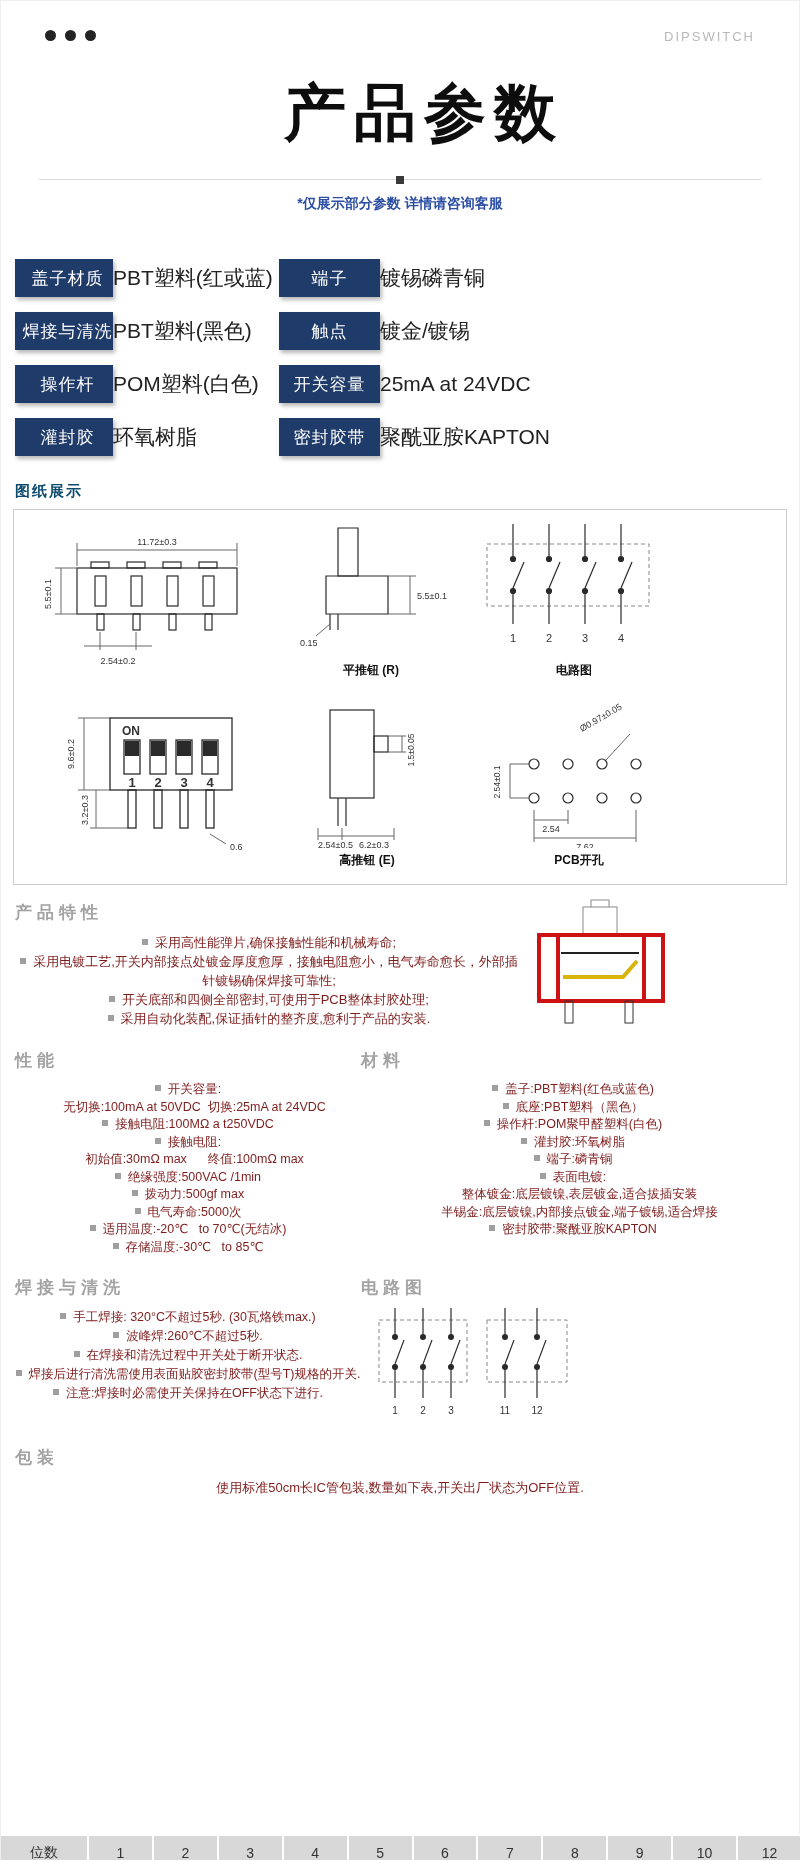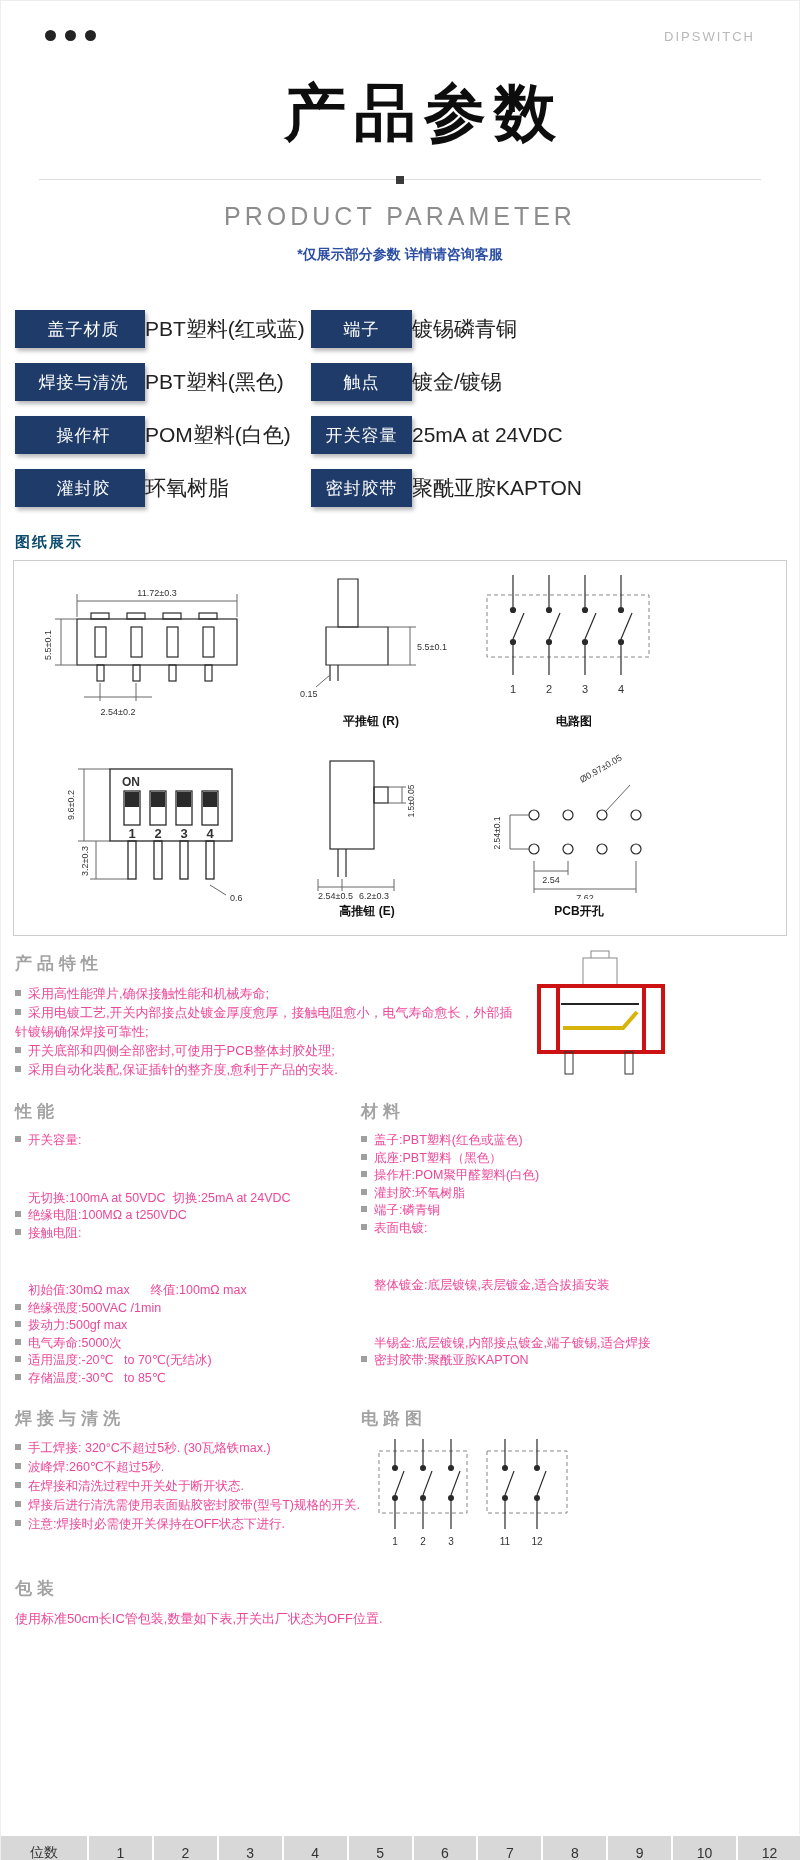--- a/index.html
+++ b/index.html
@@ -20,42 +20,42 @@
   .divider { position:relative; height:1px; background:#dcdcdc; margin:24px 38px 0 38px; }
   .divider::after { content:""; position:absolute; left:50%; top:-3.5px; width:8px; height:8px; background:#3a3a3a; transform:translateX(-50%); }
   .subtitle { text-align:center; color:#8c8c8c; font-size:25px; letter-spacing:4px; margin-top:22px; }
   .note { text-align:center; color:#2c4ea3; font-size:14px; font-weight:bold; margin-top:15px; }
 
   
   .specs { margin:46px 14px 0 14px; }
   .spec-row { display:flex; align-items:center; height:38px; margin-bottom:15px; }
   .spec-label { height:38px; background:#1f3b69; color:#ffffff; display:flex; align-items:center; justify-content:center;
     font-size:17px; letter-spacing:1px; box-shadow:2px 3px 4px rgba(0,0,0,0.28); }
-  .spec-label.w1 { width:130px;padding-left:7px; }
+  .spec-label.w1 { width:98px;padding-left:7px; }
   .spec-label.w2 { width:101px; }
   .spec-value { font-size:21px; color:#222; }
   .spec-value.v1 { width:166px; }
   .spec-value.v2 { flex:1; }
 
   
   .section-blue { color:#0c4a6e; font-weight:bold; font-size:15px; letter-spacing:2px; margin:26px 14px 8px 14px; }
   .gray-heading { color:#a3a3a3; font-weight:bold; font-size:17px; letter-spacing:5px; margin-bottom:9px; }
 
   
   .drawing-box { position:relative; margin:0 12px; height:376px; border:1px solid #cccccc; background:#fff; }
   .fig { position:absolute; }
   .fig svg { display:block; font-family:inherit; }
   .fig-label { text-align:center; font-size:12px; color:#111; font-weight:bold; margin-top:4px; }
 
   
   .features { position:relative; margin:16px 14px 0 14px; min-height:128px; }
   .features .list { width:508px; }
-  .line { font-size:13px; color:#ec4899; line-height:19px; white-space:pre-wrap; }
+  .line { font-size:13px; color:#7f1d1d; line-height:19px; white-space:pre-wrap;text-align:center; }
   .line.b::before { content:""; display:inline-block; width:6px; height:6px; background:#9f9f9f; margin-right:7px; vertical-align:2px; }
-  .line.indent { padding-left:13px;margin-top:40px; }
+  .line.indent { padding-left:13px; }
   .product-photo { position:absolute; left:512px; top:-2px; }
 
   .cols { display:flex; margin:20px 14px 0 14px; }
   .col-left { width:346px; }
   .col-right { flex:1; }
   .cols .line { line-height:17.5px; font-size:12.5px; }
   .cols2 .line { line-height:19px; font-size:12.5px; }
 
   .packaging { margin:16px 14px 0 14px; }
   .packaging .line { font-size:13px; }
@@ -75,21 +75,20 @@
 
 <div class="page">
 
   <div class="topbar">
     <div class="dots"><span></span><span></span><span></span></div>
     <div class="brand">DIPSWITCH</div>
   </div>
 
   <div class="title">产品参数</div>
   <div class="divider"></div>
-  <div class="subtitle">PRODUCT PARAMETER</div>
   <div class="note">*仅展示部分参数 详情请咨询客服</div>
 
   <div class="specs">
     <div class="spec-row">
       <div class="spec-label w1">盖子材质</div>
       <div class="spec-value v1">PBT塑料(红或蓝)</div>
       <div class="spec-label w2">端子</div>
       <div class="spec-value v2">镀锡磷青铜</div>
     </div>
     <div class="spec-row">
@@ -320,21 +319,21 @@
         <rect x="98" y="102" width="8" height="22" fill="none" stroke="#333"></rect>
       </svg>
     </div>
   </div>
 
   <div class="cols">
     <div class="col-left">
       <div class="gray-heading">性能</div>
       <div class="line b">开关容量:</div>
       <div class="line indent">无切换:100mA at 50VDC  切换:25mA at 24VDC</div>
-      <div class="line b">绝缘电阻:100MΩ a t250VDC</div>
+      <div class="line b">接触电阻:100MΩ a t250VDC</div>
       <div class="line b">接触电阻:</div>
       <div class="line indent">初始值:30mΩ max      终值:100mΩ max</div>
       <div class="line b">绝缘强度:500VAC /1min</div>
       <div class="line b">拨动力:500gf max</div>
       <div class="line b">电气寿命:5000次</div>
       <div class="line b">适用温度:-20℃   to 70℃(无结冰)</div>
       <div class="line b">存储温度:-30℃   to 85℃</div>
     </div>
     <div class="col-right">
       <div class="gray-heading">材料</div>

